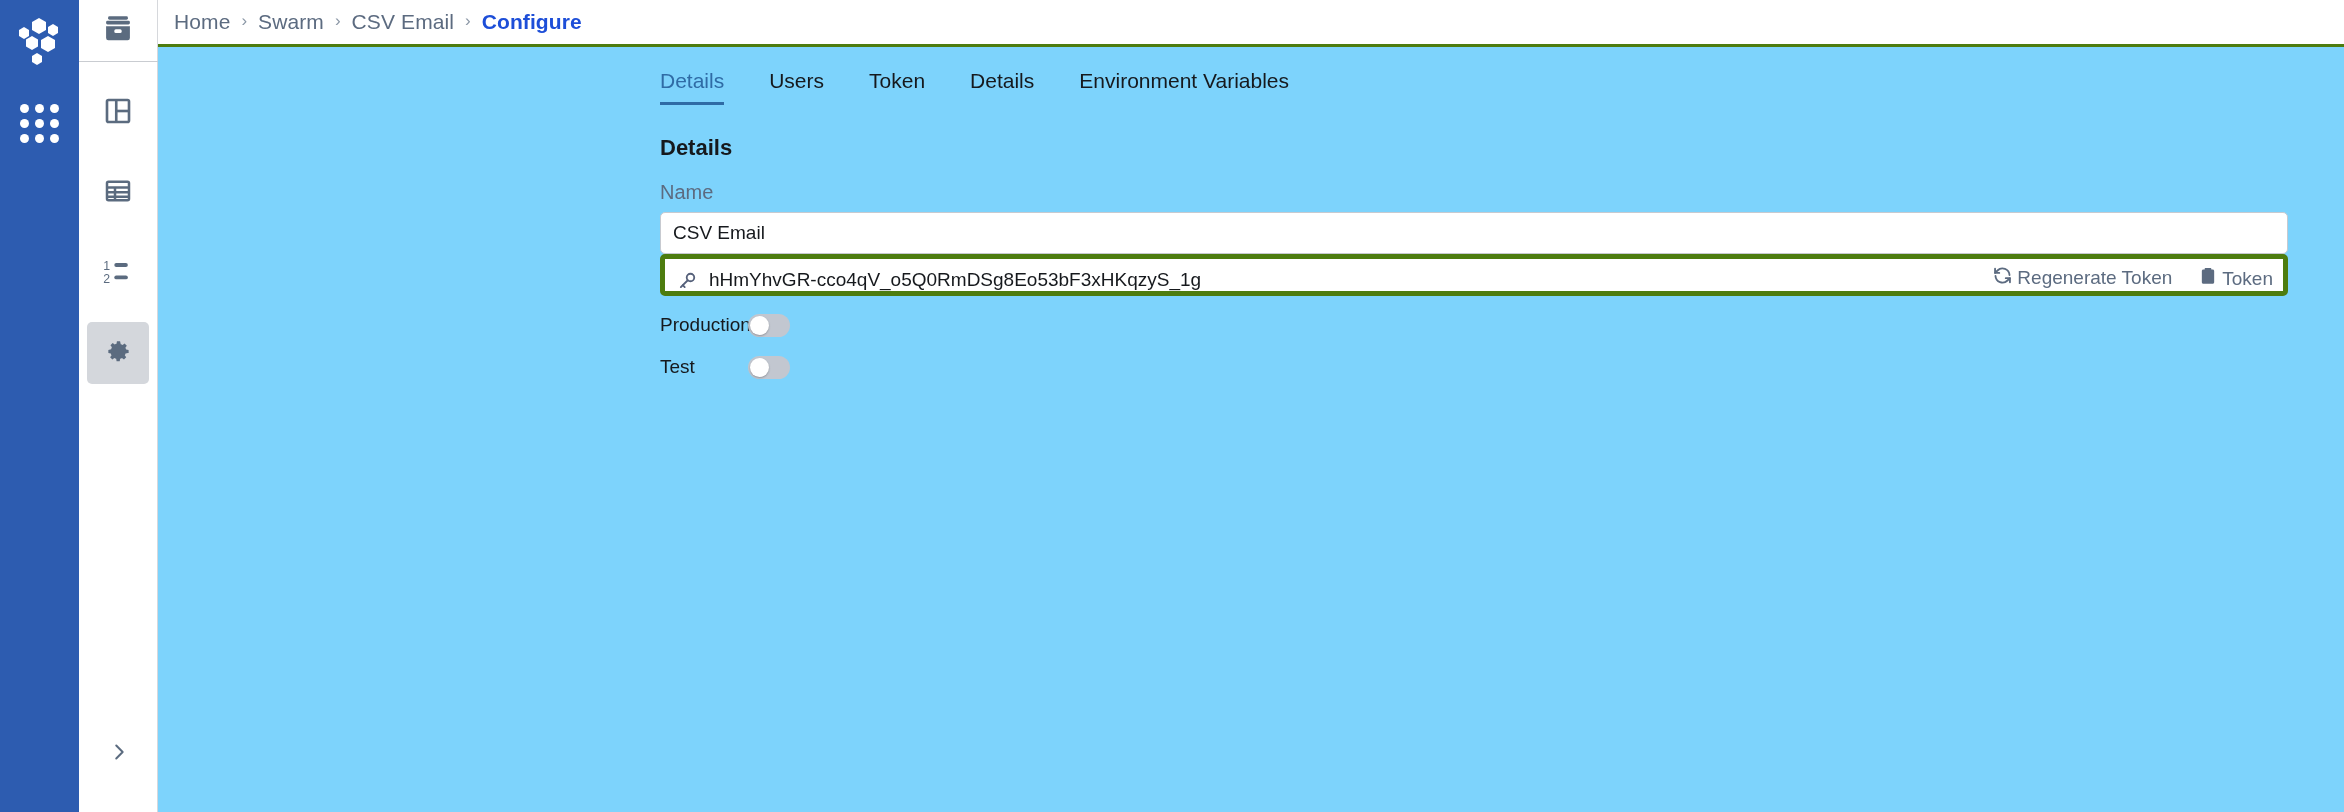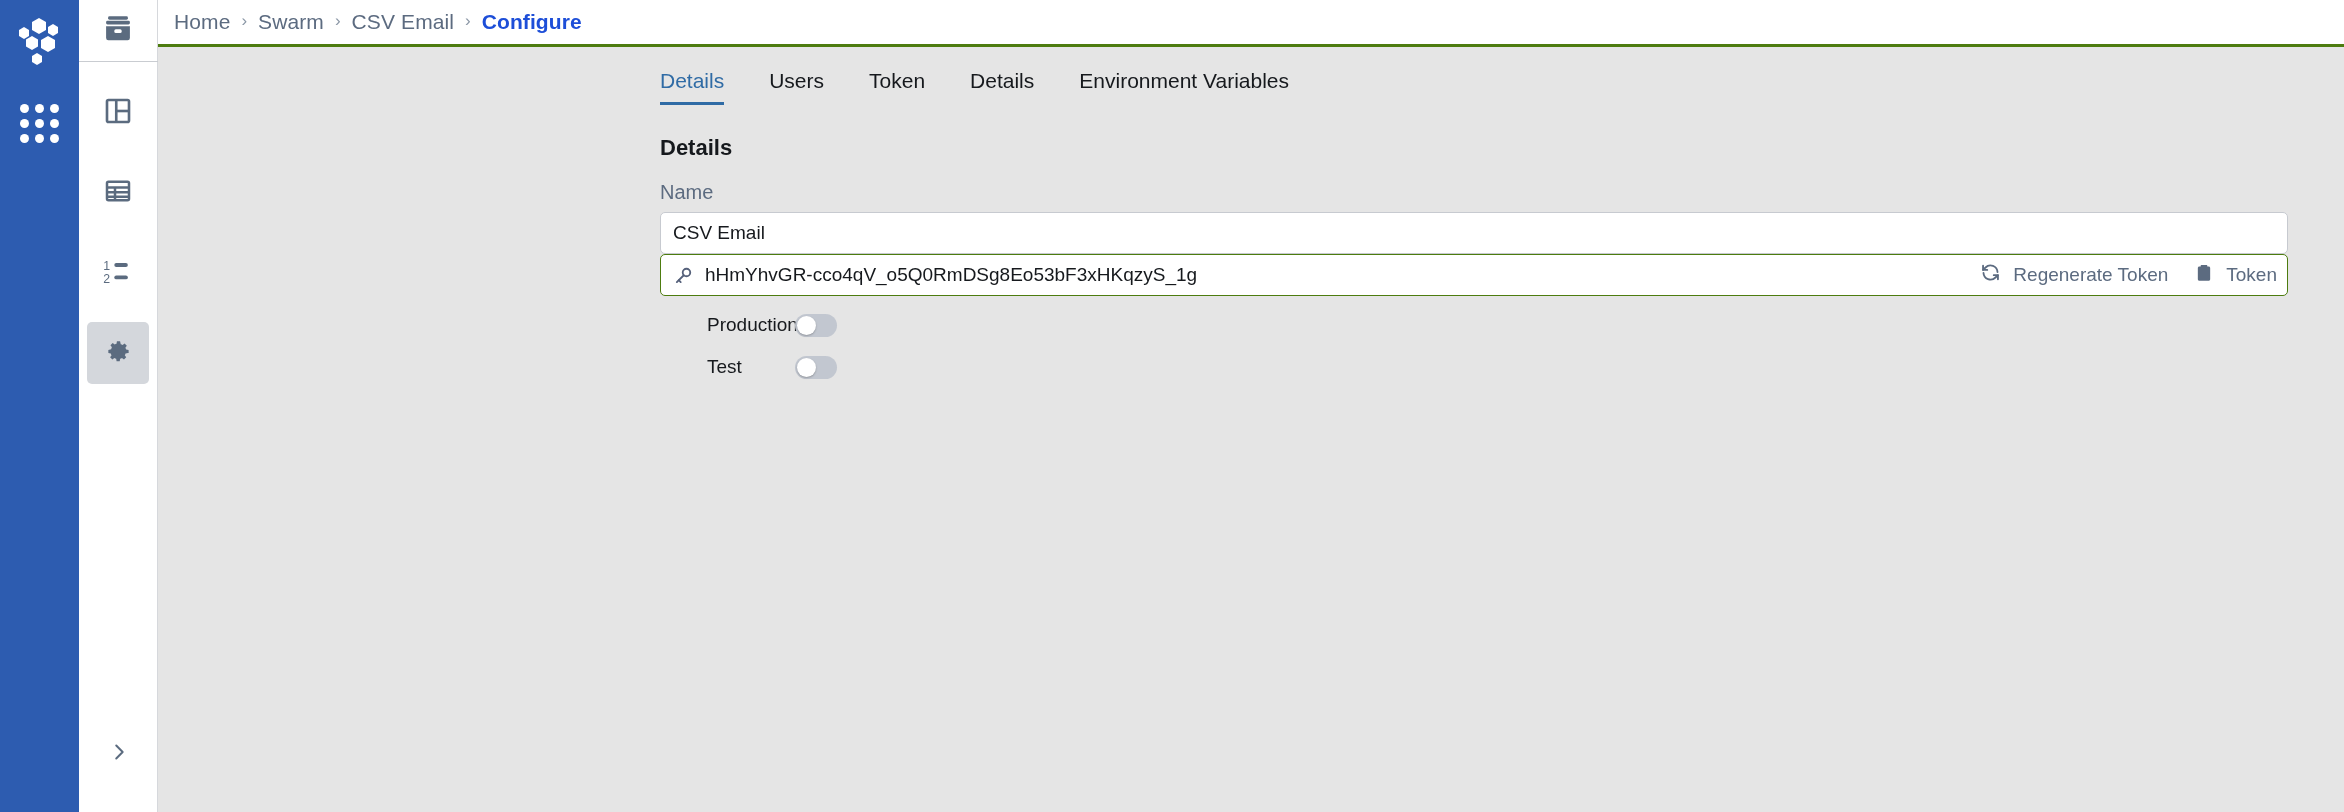--- a/index.html
+++ b/index.html
@@ -71,21 +71,21 @@
     font-size: 21px; color: #5c6b80; letter-spacing: .1px;
     cursor: pointer;
   }
   .crumb.current { color: #1d4ed8; font-weight: bold; cursor: default; }
   .crumb-sep {
     font-size: 17px; color: #8b97a6; margin: 0 11px;
     position: relative; top: -1px;
   }
 
   .content {
-    flex: 1 1 auto; background: #e5e5e5;
+    flex: 1 1 auto; background: #7dd3fc;
     overflow: hidden; position: relative;
   }
   .inner { padding-left: 502px; padding-right: 56px; }
 
   .tabs {
     display: flex; align-items: flex-end; gap: 0;
     padding-top: 28px; height: 58px;
   }
   .tab {
     font-size: 21px; color: #16191d; cursor: pointer;
@@ -105,40 +105,40 @@
     margin-top: 20px; margin-bottom: 8px;
   }
   .text-input {
     height: 42px; background: #ffffff;
     border: 1px solid #c7cad0; border-radius: 5px;
     display: flex; align-items: center;
     padding: 0 12px; font-size: 19px; color: #16191d;
   }
   .token-row {
     height: 42px; background: #ffffff;
-    border: 1px solid #4d7c0f; border-radius: 5px;
-    display: flex; align-items: center;
+    border: 5px solid #4d7c0f; border-radius: 5px;
+    display: flex; align-items: flex-end;
     padding: 0 10px 0 12px;
   }
   .token-key-icon { flex: 0 0 auto; display: flex; align-items: center; color: #55607a; margin-right: 11px; }
   .token-value {
     flex: 1 1 auto; font-size: 19px; color: #16191d;
     overflow: hidden; white-space: nowrap;
   }
   .token-action {
-    display: flex; align-items: center; gap: 12px;
+    display: flex; align-items: center; gap: 4px;
     color: #5c6b80; font-size: 19px; cursor: pointer;
     margin-left: 26px; white-space: nowrap;
   }
 
   .env-title {
     font-size: 19px; color: #5c6b80; margin-top: 26px;
   }
   .env-row {
-    display: flex; align-items: center; margin-top: 16px; height: 26px; margin-left: 47px;
+    display: flex; align-items: center; margin-top: 16px; height: 26px;
   }
   .env-name {
     font-size: 19px; color: #16191d; width: 88px; flex: 0 0 88px;
   }
   .toggle {
     width: 42px; height: 23px; border-radius: 12px;
     background: #c2c7d0; position: relative; cursor: pointer;
     flex: 0 0 42px;
   }
   .toggle .knob {

